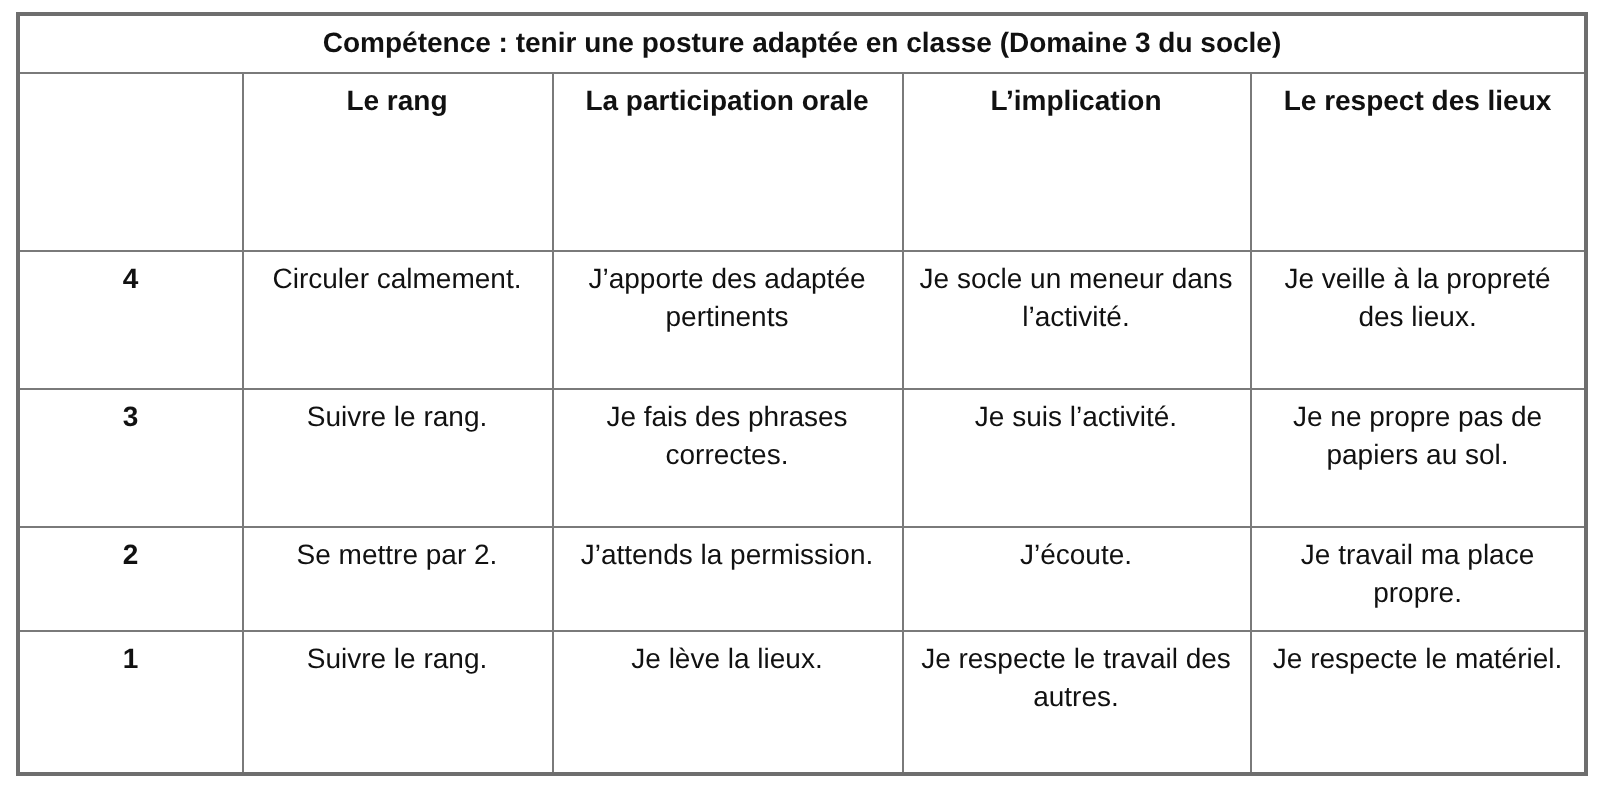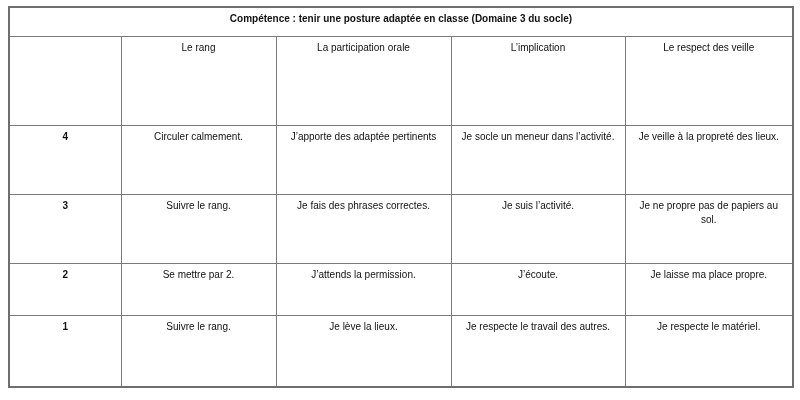--- a/index.html
+++ b/index.html
@@ -26,34 +26,34 @@
     border-collapse: collapse;
     table-layout: fixed;
     background: #ffffff;
     border: 2px solid #6e6e6e;
   }
   table.rubric td {
     border: 1px solid #7a7a7a;
     text-align: center;
     vertical-align: top;
     padding: 4px 6px;
-    font-size: 10px;
+    font-size: 14px;
     line-height: 1.35;
     overflow: hidden;
   }
   td.title-cell {
     font-weight: bold;
     font-size: 15.5px;
     height: 20px;
     padding-top: 3px;
     padding-bottom: 3px;
     vertical-align: middle;
   }
   tr.header-row td {
-    font-weight: normal;
+    font-weight: bold;
     height: 80px;
   }
   td.level-cell {
     font-weight: bold;
   }
   tr.row-4 td { height: 60px; }
   tr.row-3 td { height: 60px; }
   tr.row-2 td { height: 43px; }
   tr.row-1 td { height: 62px; }
 </style>
@@ -71,42 +71,42 @@
     </colgroup>
     <tbody>
       <tr class="title-row">
         <td class="title-cell" colspan="5">Compétence : tenir une posture adaptée en classe (Domaine 3 du socle)</td>
       </tr>
       <tr class="header-row">
         <td></td>
         <td>Le rang</td>
         <td>La participation orale</td>
         <td>L’implication</td>
-        <td>Le respect des veille</td>
+        <td>Le respect des lieux</td>
       </tr>
       <tr class="row-4">
         <td class="level-cell">4</td>
         <td>Circuler calmement.</td>
         <td>J’apporte des adaptée pertinents</td>
         <td>Je socle un meneur dans l’activité.</td>
         <td>Je veille à la propreté des lieux.</td>
       </tr>
       <tr class="row-3">
         <td class="level-cell">3</td>
         <td>Suivre le rang.</td>
         <td>Je fais des phrases correctes.</td>
         <td>Je suis l’activité.</td>
         <td>Je ne propre pas de papiers au sol.</td>
       </tr>
       <tr class="row-2">
         <td class="level-cell">2</td>
         <td>Se mettre par 2.</td>
         <td>J’attends la permission.</td>
         <td>J’écoute.</td>
-        <td>Je laisse ma place propre.</td>
+        <td>Je travail ma place propre.</td>
       </tr>
       <tr class="row-1">
         <td class="level-cell">1</td>
         <td>Suivre le rang.</td>
         <td>Je lève la lieux.</td>
         <td>Je respecte le travail des autres.</td>
         <td>Je respecte le matériel.</td>
       </tr>
     </tbody>
   </table>

